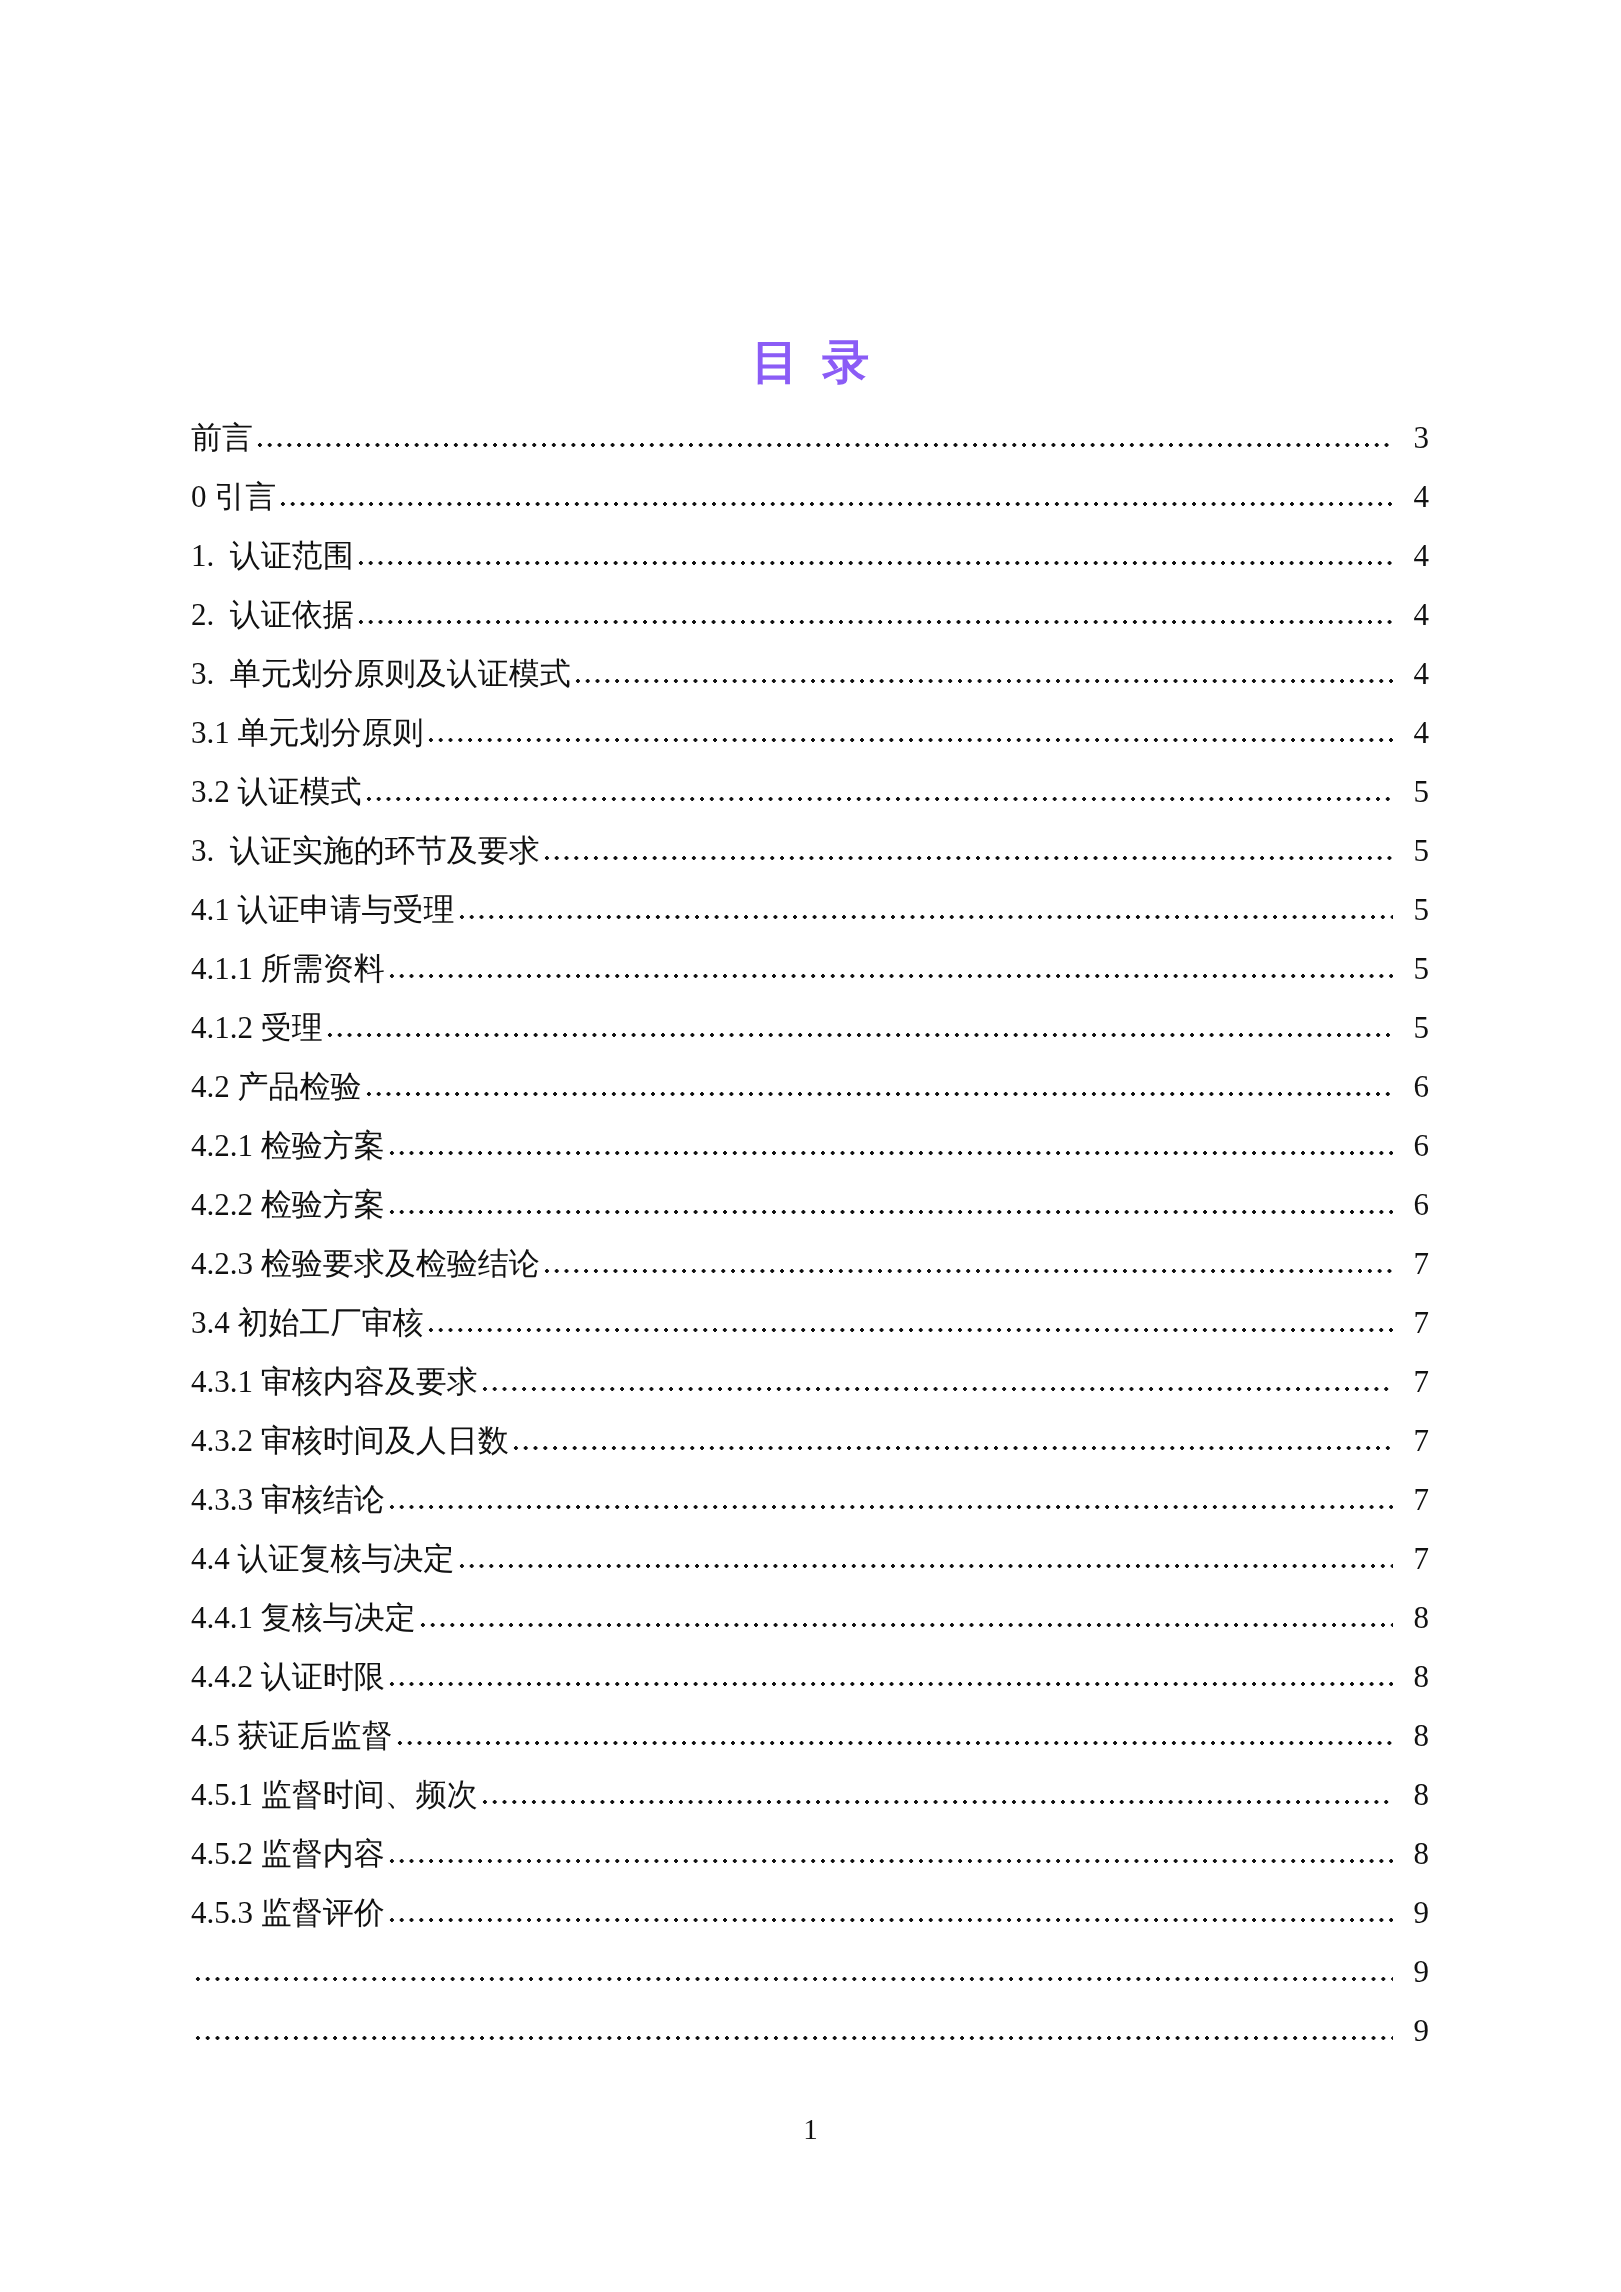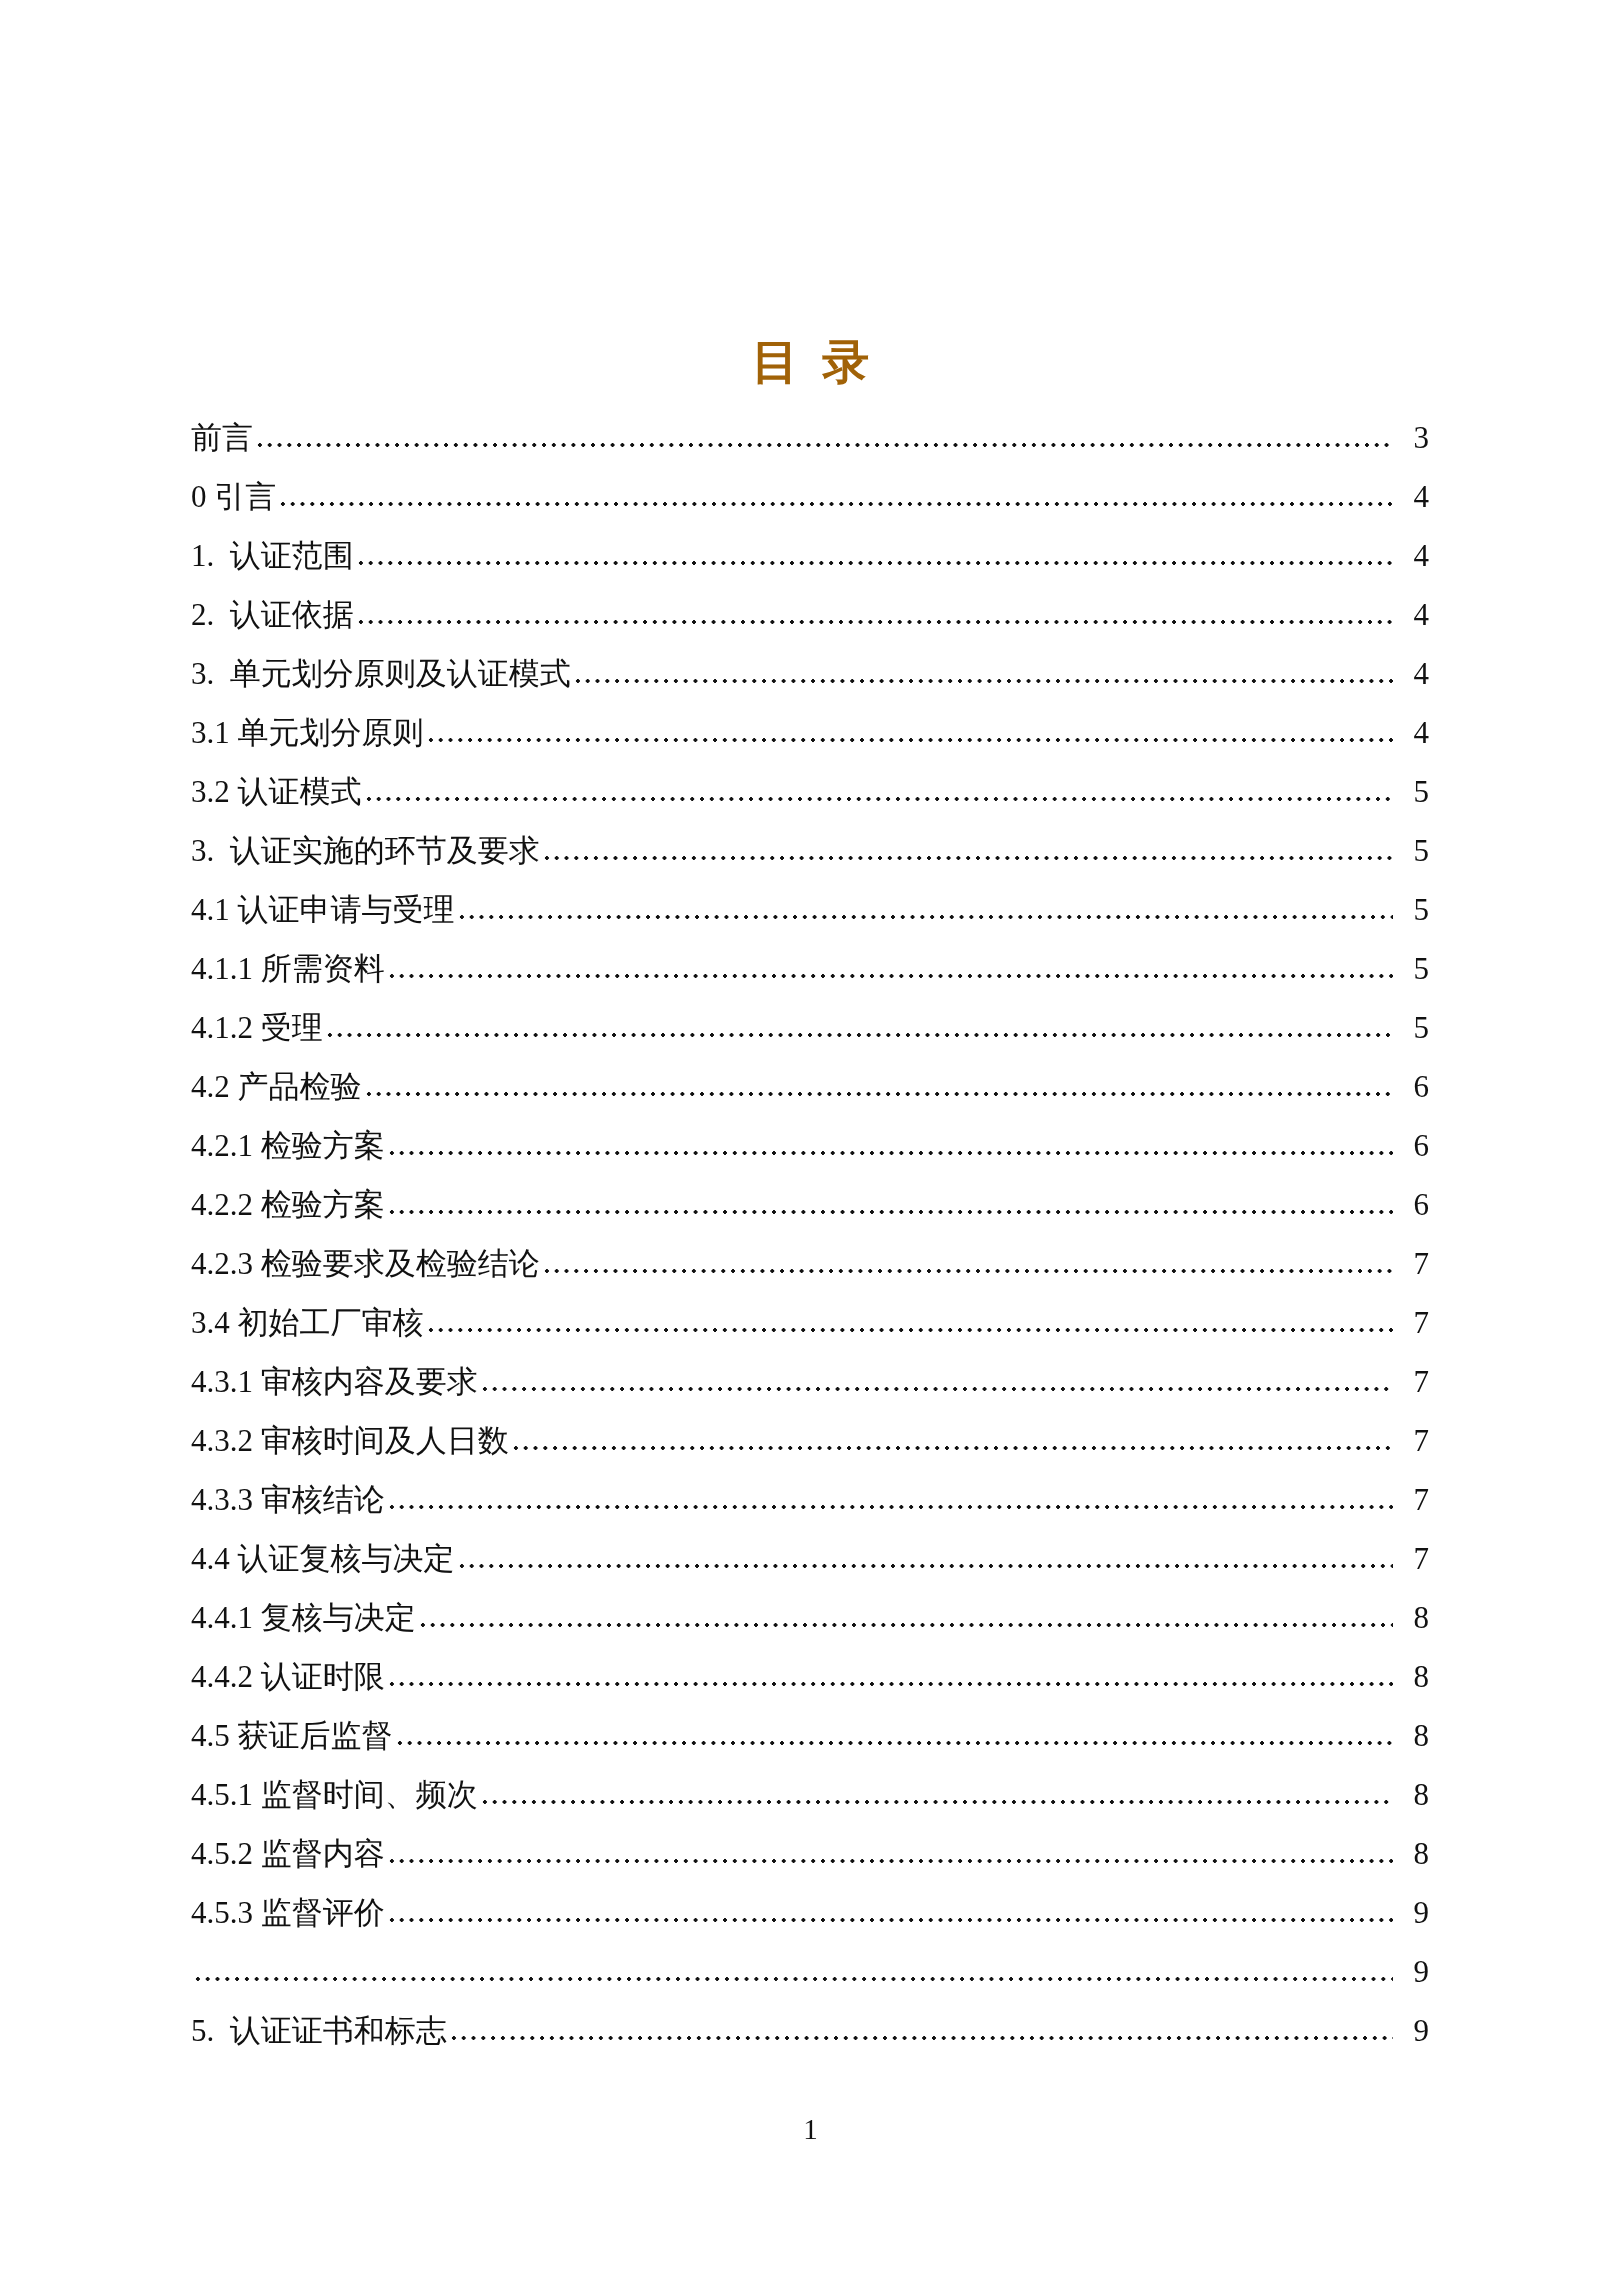--- a/index.html
+++ b/index.html
@@ -18,21 +18,21 @@
   }
   .doc-title {
     position: absolute;
     top: 331px;
     left: 0;
     width: 100%;
     text-align: center;
     font-size: 47px;
     font-weight: bold;
     white-space: pre;
-    color: #a16207;
+    color: #8b5cf6;
   }
   .toc {
     position: absolute;
     top: 408px;
     left: 191px;
     right: 192px;
   }
   .toc-row {
     display: flex;
     align-items: stretch;
@@ -231,21 +231,20 @@
     <span class="dot-leader"></span>
     <span class="toc-page">9</span>
   </div>
 
   <div class="toc-row">
     <span class="dot-leader"></span>
     <span class="toc-page">9</span>
   </div>
 
   <div class="toc-row">
-    <span class="toc-label">5.  认证证书和标志</span>
     <span class="dot-leader"></span>
     <span class="toc-page">9</span>
   </div>
 </div>
 
   <div class="footer-pagenum">1</div>
 
 </div>
 
 

